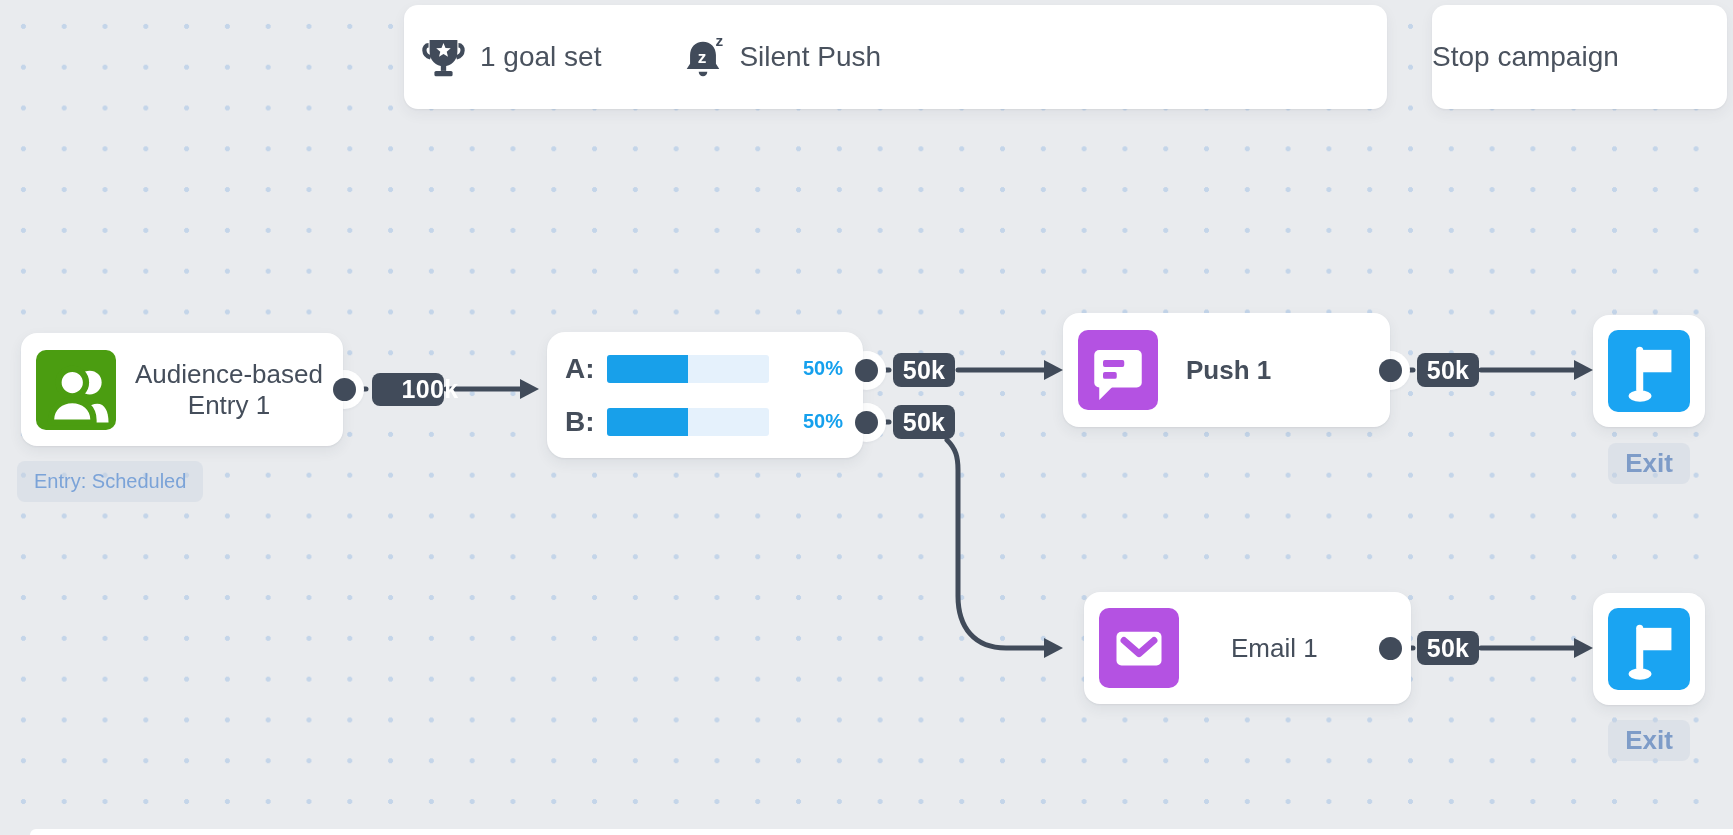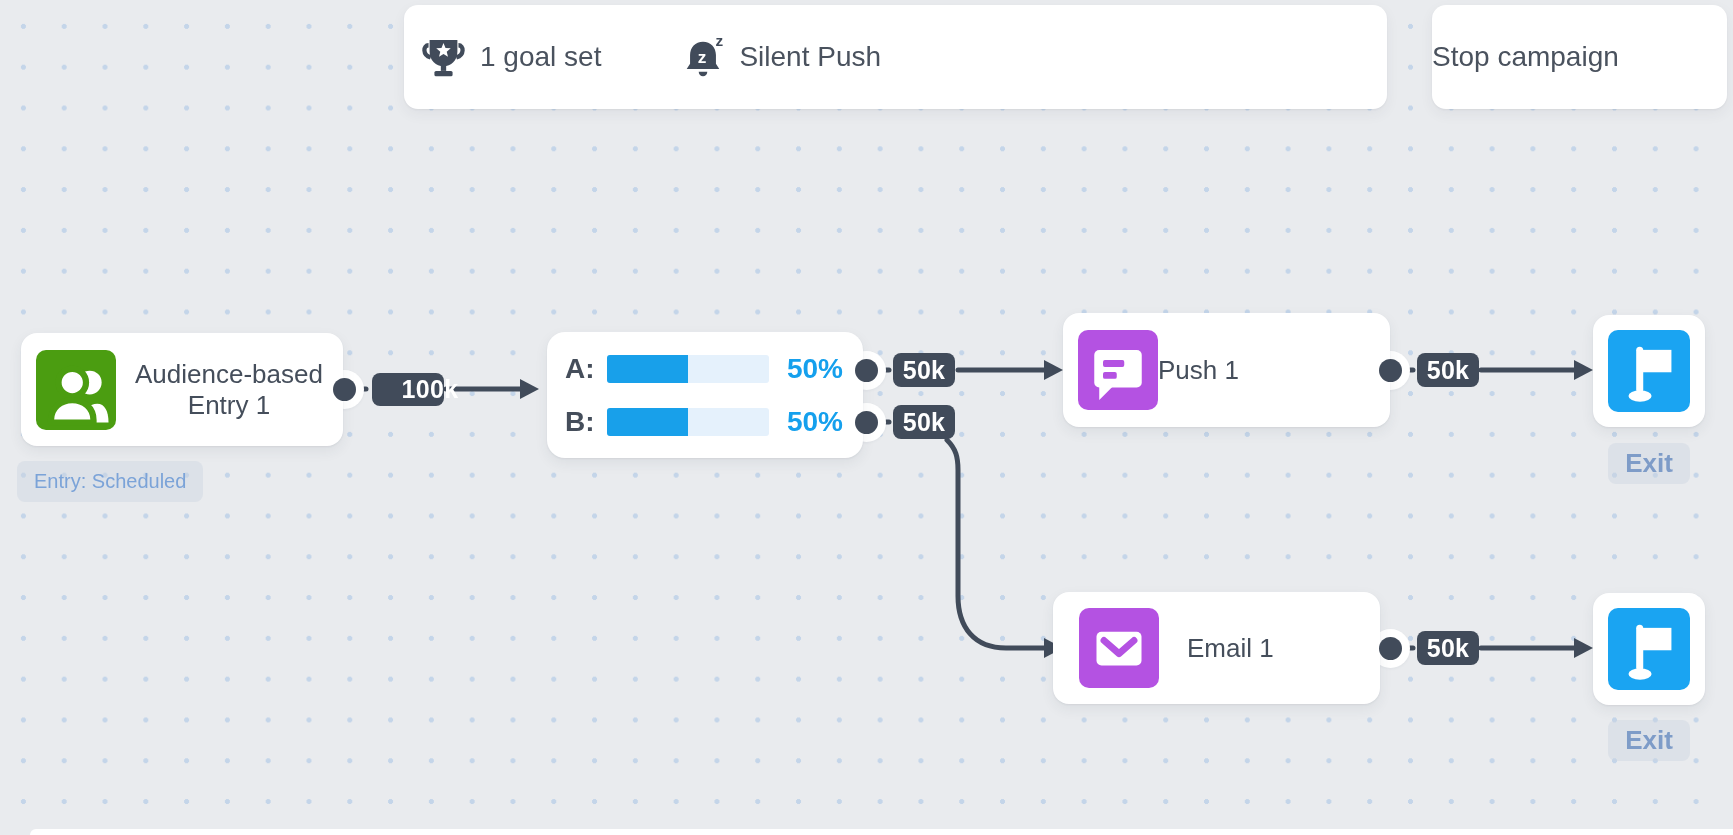--- a/index.html
+++ b/index.html
@@ -35,21 +35,21 @@
     font-size:25px; font-weight:700; letter-spacing:.3px;
   }
   .bump { position:absolute; width:39px; height:39px; border-radius:50%; background:#fff; z-index:2;
           box-shadow:0 1px 3px rgba(45,55,75,.05); }
   .dot  { position:absolute; width:23px; height:23px; border-radius:50%; background:#414b5a; z-index:5; }
   .edge-layer { position:absolute; left:0; top:0; z-index:1; }
   .split-row { display:flex; align-items:center; height:53px; padding:0 20px 0 18px; }
   .split-name { font-size:28px; font-weight:700; color:#454e5b; width:42px; }
   .split-bar { width:162px; height:28px; background:#e5f1fc; border-radius:3px; overflow:hidden; }
   .split-fill { height:100%; background:#18a0ea; }
-  .split-pct { margin-left:auto; font-size:28px; font-weight:700; color:#15a0ed; }
+  .split-pct { margin-left:auto; font-size:20px; font-weight:700; color:#15a0ed; }
   .pill {
     position:absolute; border-radius:8px; background:rgba(203,212,224,.42); z-index:4;
     display:flex; align-items:center; justify-content:center; white-space:nowrap;
   }
   .status-pill { left:17px; top:461px; height:41px; padding:0 17px; font-size:20px; font-weight:500; color:#7ba3d8; }
   .exit-pill { width:82px; height:41px; font-size:26px; font-weight:600; color:#7e9cc8; }
   .flag-sq { position:absolute; left:15px; top:15px; width:82px; height:82px; background:#1aa4f2; border-radius:10px; }
   .bottom-strip { position:absolute; left:30px; right:0; bottom:0; height:6px; background:#fff;
                   border-top-left-radius:8px; z-index:3; }
 </style>
@@ -154,26 +154,26 @@
   <div class="badge" style="left:893px; top:353px; width:62px; height:34px;">50k</div>
   <div class="badge" style="left:893px; top:405px; width:62px; height:34px;">50k</div>
 
   <div class="card" style="left:1063px; top:313px; width:327px; height:114px; padding-left:15px;">
     <svg class="node-icon" width="80" height="80" viewBox="0 0 64 64" style="background:#b452e2; border-radius:10px;">
       <rect x="13" y="16" width="38" height="30" rx="4" fill="#fff"></rect>
       <polygon points="17,44 17,56 29,44" fill="#fff"></polygon>
       <rect x="20" y="24" width="17" height="5.5" rx="1.5" fill="#b452e2"></rect>
       <rect x="20" y="33.5" width="11" height="5.5" rx="1.5" fill="#b452e2"></rect>
     </svg>
-    <div class="node-label" style="">Push 1</div>
+    <div class="node-label" style="margin-left:28px;font-weight:bold;">Push 1</div>
   </div>
   <div class="dot" style="left:1379px; top:359px;"></div>
   <div class="badge" style="left:1417px; top:353px; width:62px; height:34px;">50k</div>
 
-  <div class="card" style="left:1053px; top:592px; width:327px; height:112px; padding-left:26px;">
+  <div class="card" style="left:1084px; top:592px; width:327px; height:112px; padding-left:15px;gap:24px;">
     <svg class="node-icon" width="80" height="80" viewBox="0 0 64 64" style="background:#b452e2; border-radius:10px;">
       <rect x="14" y="19" width="36" height="27" rx="4" fill="#fff"></rect>
       <polyline points="20,26 32,36.5 44,26" fill="none" stroke="#b452e2" stroke-width="5.5" stroke-linecap="round" stroke-linejoin="round"></polyline>
     </svg>
     <div class="node-label" style="margin-left:28px;">Email 1</div>
   </div>
   <div class="dot" style="left:1379px; top:637px;"></div>
   <div class="badge" style="left:1417px; top:631px; width:62px; height:34px;">50k</div>
 
   <div class="card" style="left:1593px; top:315px; width:112px; height:112px;">

